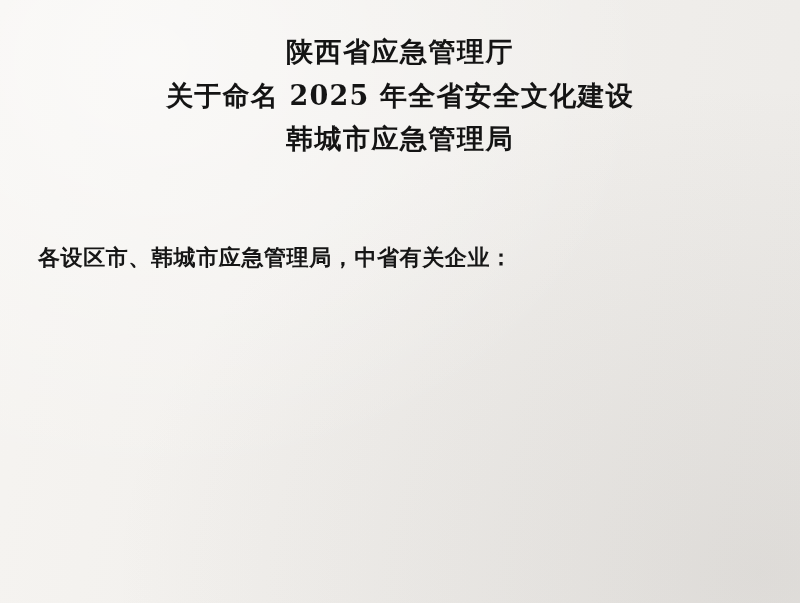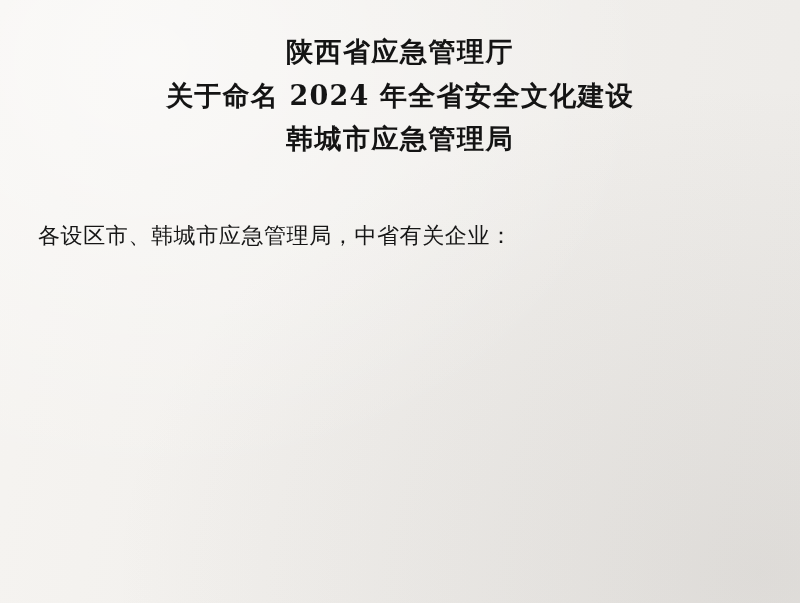--- a/index.html
+++ b/index.html
@@ -43,21 +43,22 @@
     letter-spacing: 1.5px;
     line-height: 1.62;
     color: #141414;
     white-space: nowrap;
   }
   .title-line.l2 {
     letter-spacing: 1.2px;
   }
   .body-block {
     position: relative;
-    margin-top: 54px;
+    margin-top: 76px;
+    font-weight: bold;
   }
   .para {
     font-size: 22px;
     line-height: 1.88;
     letter-spacing: 0.6px;
     color: #161616;
     text-align: justify;
     text-justify: inter-ideograph;
   }
   .para.indent {
@@ -67,21 +68,21 @@
     margin-bottom: 2px;
   }
 </style>
 </head>
 <body>
 
 <div class="page">
 
   <div class="title-block">
     <div class="title-line l1">陕西省应急管理厅</div>
-    <div class="title-line l2">关于命名 2024 年全省安全文化建设</div>
+    <div class="title-line l2">关于命名 2025 年全省安全文化建设</div>
     <div class="title-line l3">韩城市应急管理局</div>
   </div>
 
   <div class="body-block">
     <div class="para salutation">各设区市、韩城市应急管理局，中省有关企业：</div>
   </div>
 
 </div>
 
 </body></html>

